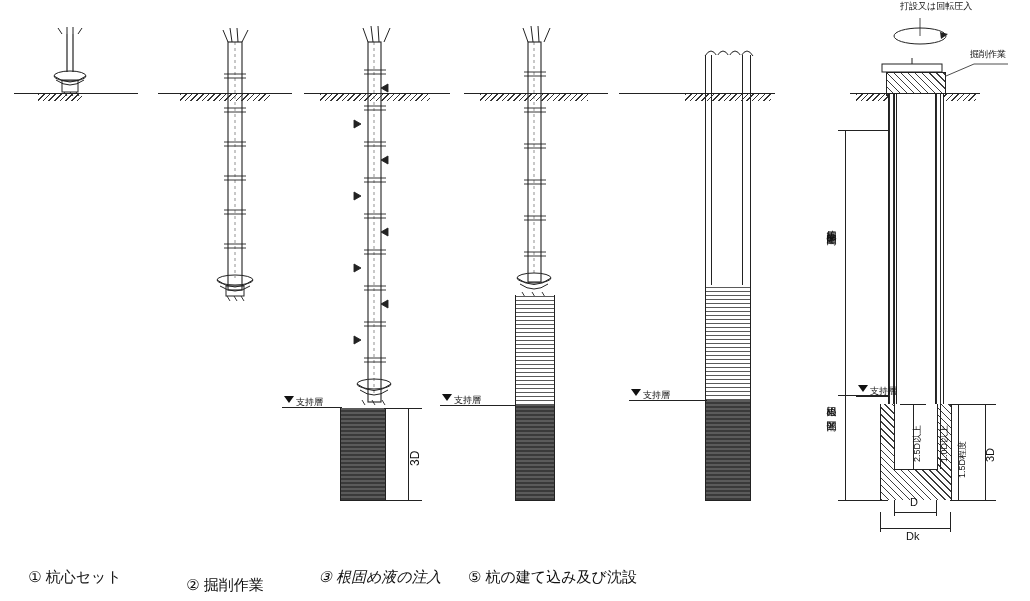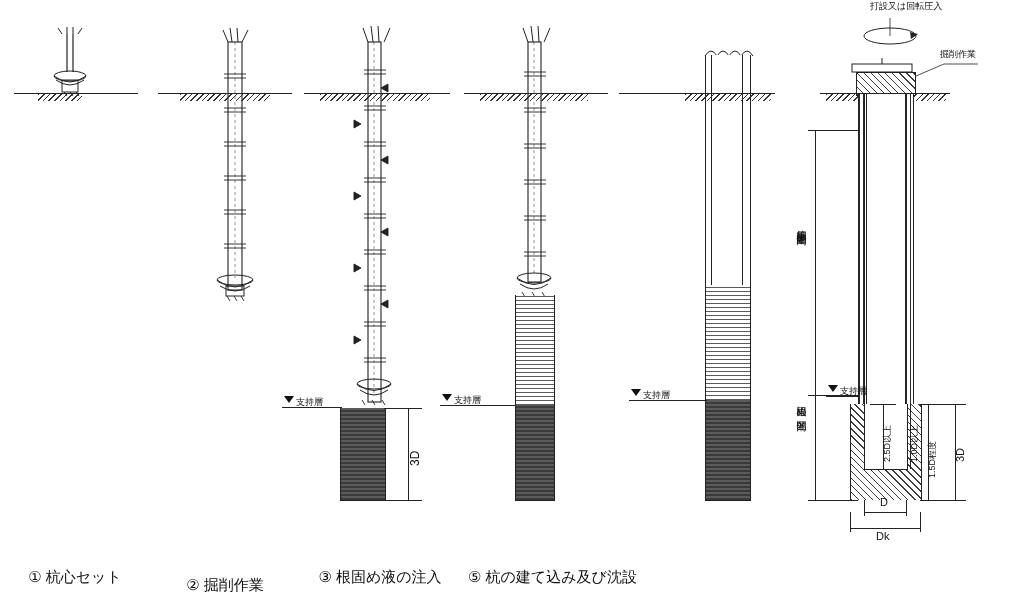--- a/index.html
+++ b/index.html
@@ -248,21 +248,21 @@
 
     <div class="pile hatch-h" style="left:90px;top:285px;width:44px;height:115px;"></div>
 
     <div class="pile dark botcap" style="left:90px;top:400px;width:44px;height:100px;"></div>
 
     <div class="tri" style="left:16px;top:389px;"></div>
     <div class="label-small" style="left:28px;top:389px;">支持層</div>
     <div class="tick" style="left:14px;top:400px;width:78px;"></div>
   </div>
 
-  <div class="step" style="left:750px;width:250px;">
+  <div class="step" style="left:780px;width:250px;">
     <div class="ground" style="left:70px;top:93px;width:130px;"></div>
 
     <svg style="position:absolute;left:96px;top:8px;" width="90" height="40">
       <ellipse cx="44" cy="28" rx="26" ry="8" fill="none" stroke="#222" stroke-width="1"></ellipse>
       <path d="M64 24 l8 2 l-7 5 z" fill="#222"></path>
       <line x1="44" y1="28" x2="44" y2="10" stroke="#222" stroke-width="0.8"></line>
     </svg>
     <div class="label-small" style="left:120px;top:0px;">打設又は回転圧入</div>
 
     <div class="pile hatch-d topcap botcap" style="left:106px;top:72px;width:58px;height:22px;"></div>
@@ -328,21 +328,21 @@
     <div class="label-small" style="left:126px;top:530px;font-size:11px;">Dk</div>
   </div>
 
   <div class="caption-row">
     <div class="caption" style="width:150px;">
       <span class="cap-num">①</span><span>杭心セット</span>
     </div>
     <div class="caption" style="width:150px;margin-top:16px;">
       <span class="cap-num">②</span><span>掘削作業</span>
     </div>
-    <div class="caption" style="width:160px;">
+    <div class="caption" style="width:160px;font-style:italic;">
       <span class="cap-num">③</span><span>根固め液の注入</span>
     </div>
     <div class="caption" style="width:185px;">
       <span class="cap-num">⑤</span><span>杭の建て込み及び沈設</span>
     </div>
   </div>
 
 </div>
 
 </body></html>

